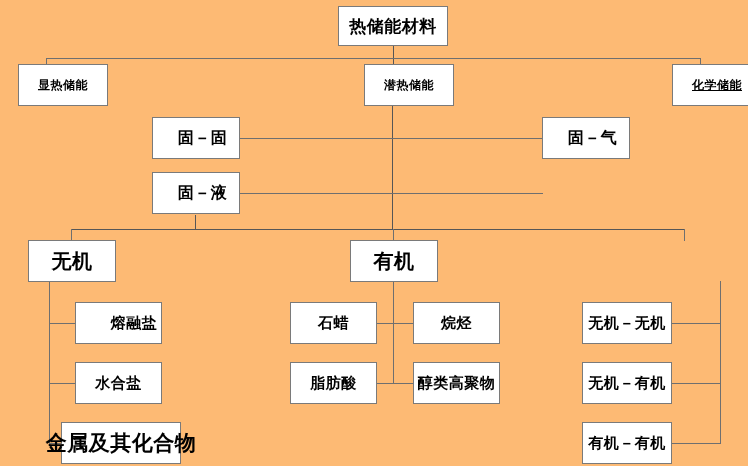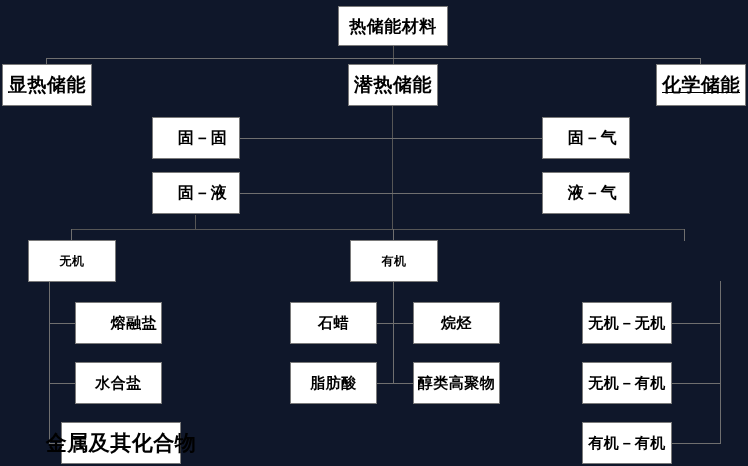--- a/index.html
+++ b/index.html
@@ -1,41 +1,41 @@
 <!DOCTYPE html>
 <html><head>
 <meta charset="utf-8">
 <style>
   html,body{margin:0;padding:0;background:#ffffff;}
   #root{
     position:relative;
     width:748px;
     height:466px;
-    background:#0f172a;
+    background:#fdba74;
     font-family:"Liberation Serif","DejaVu Serif",serif;
     overflow:hidden;
   }
   .node{
     position:absolute;
     box-sizing:border-box;
     border:1px solid #7a7a7a;
     background:#ffffff;
     display:flex;
     align-items:center;
     justify-content:center;
     color:#000000;
     font-weight:bold;
     letter-spacing:0.5px;
     white-space:nowrap;
     z-index:2;
   }
   .n-root{font-size:17px;}
-  .n-l1{font-size:19px;}
+  .n-l1{font-size:12px;margin-left:16px;}
   .n-l2{font-size:16px;padding-left:13px;}
-  .n-l3{font-size:12px;}
+  .n-l3{font-size:20px;}
   .n-leaf{font-size:15px;}
   .n-leaf-wide{font-size:21px;}
   .ln{
     position:absolute;
     background:#6f6f6f;
     z-index:1;
   }
   .h{height:1px;}
   .v{width:1px;}
   .h2{height:1.4px;background:#565656;}
@@ -81,21 +81,20 @@
 
   <div class="node n-root" style="left:338px;top:6px;width:110px;height:40px;">热储能材料</div>
 
   <div class="node n-l1" style="left:2px;top:64px;width:90px;height:42px;">显热储能</div>
   <div class="node n-l1" style="left:348px;top:64px;width:90px;height:42px;">潜热储能</div>
   <div class="node n-l1" style="left:656px;top:64px;width:90px;height:42px;text-decoration:underline;">化学储能</div>
 
   <div class="node n-l2" style="left:152px;top:117px;width:88px;height:42px;">固－固</div>
   <div class="node n-l2" style="left:542px;top:117px;width:88px;height:42px;">固－气</div>
   <div class="node n-l2" style="left:152px;top:172px;width:88px;height:42px;">固－液</div>
-  <div class="node n-l2" style="left:542px;top:172px;width:88px;height:42px;">液－气</div>
 
   <div class="node n-l3" style="left:28px;top:240px;width:88px;height:42px;">无机</div>
   <div class="node n-l3" style="left:350px;top:240px;width:88px;height:42px;">有机</div>
 
   <div class="node n-leaf" style="left:75px;top:302px;width:87px;height:42px;padding-left:31px;">熔融盐</div>
   <div class="node n-leaf" style="left:75px;top:362px;width:87px;height:42px;">水合盐</div>
   <div class="node n-leaf-wide" style="left:61px;top:422px;width:120px;height:42px;">金属及其化合物</div>
 
   <div class="node n-leaf" style="left:290px;top:302px;width:87px;height:42px;">石蜡</div>
   <div class="node n-leaf" style="left:413px;top:302px;width:87px;height:42px;">烷烃</div>

